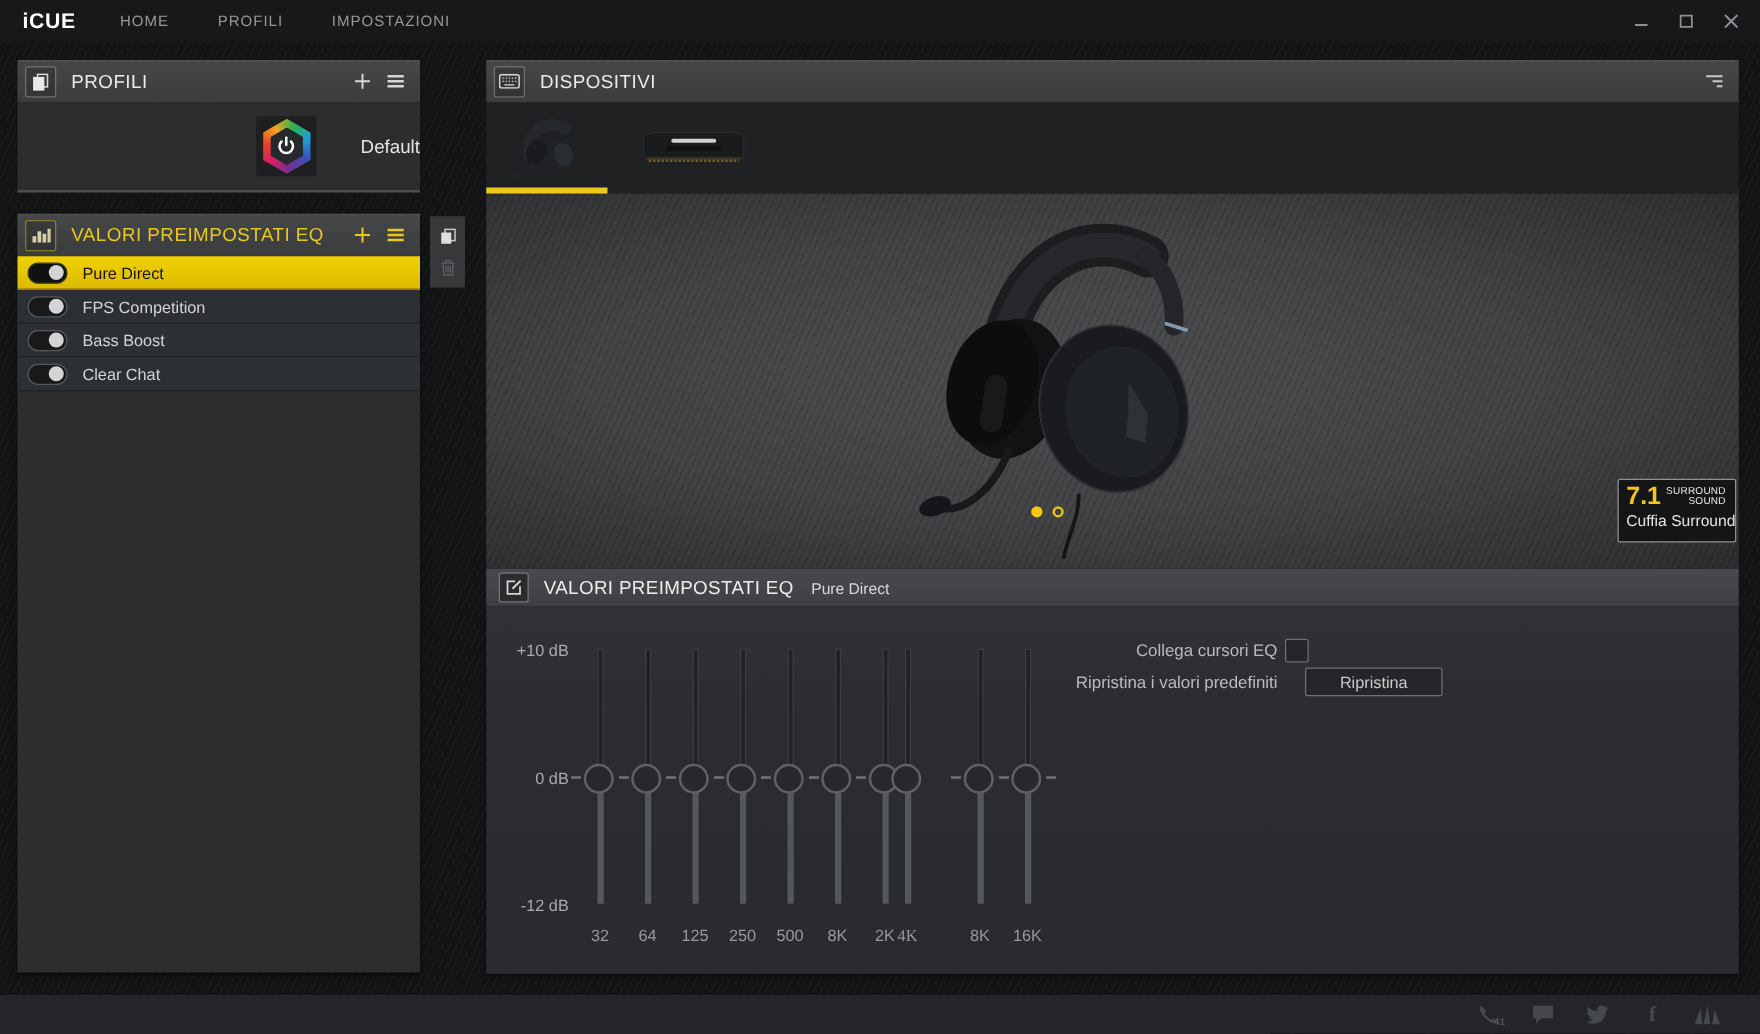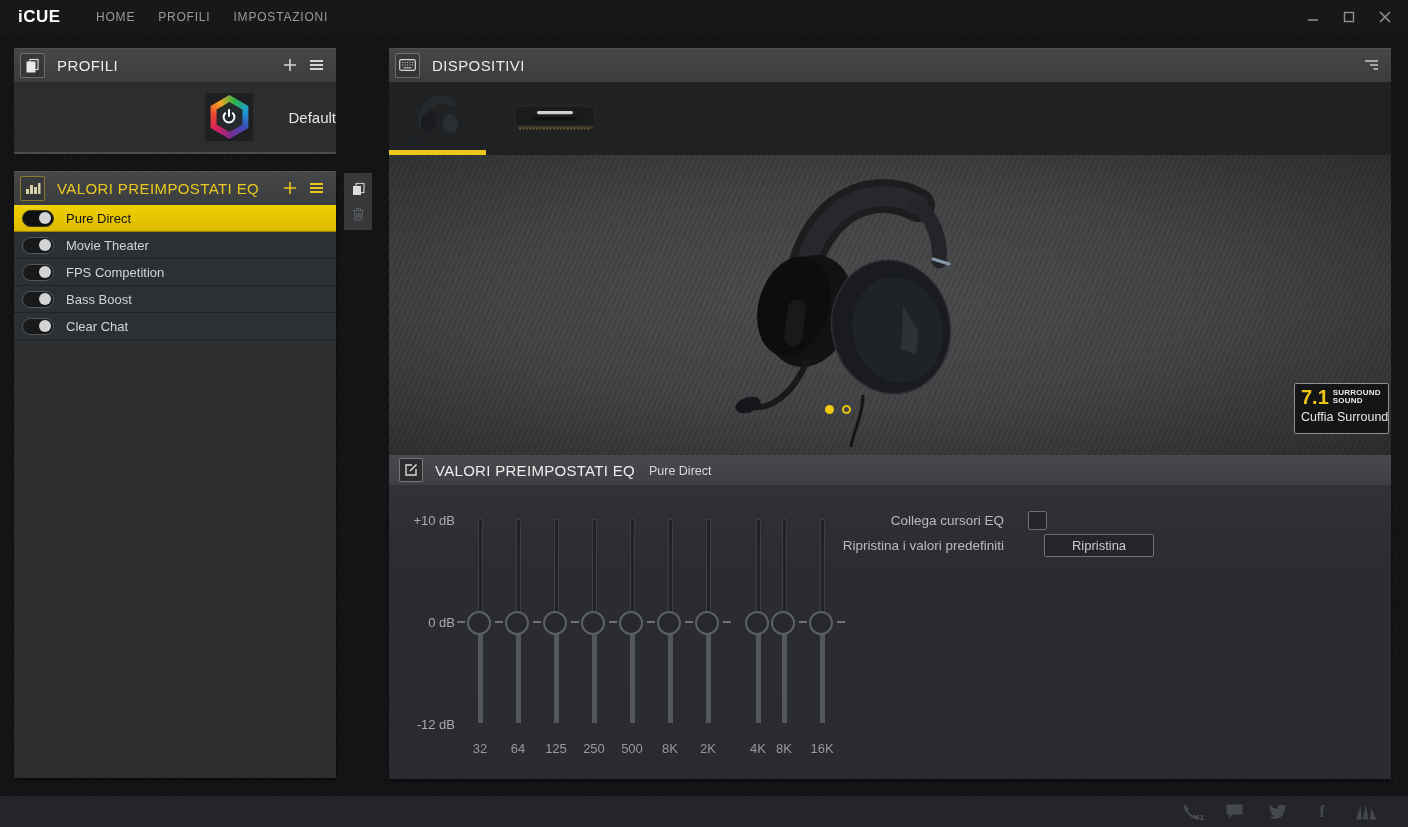--- a/index.html
+++ b/index.html
@@ -7,21 +7,21 @@
   body { font-family:"Liberation Sans", sans-serif; }
   .app { position:relative; width:1408px; height:827px; overflow:hidden;
          background:
            repeating-linear-gradient(115deg, rgba(255,255,255,0.025) 0 1px, transparent 1px 5px),
            #121315; }
 
   
   .titlebar { position:absolute; left:0; top:0; width:1408px; height:33px; background:#17181a;
               display:flex; align-items:center; }
   .logo { color:#fff; font-size:17px; font-weight:700; letter-spacing:0.5px; margin-left:18px; width:56px; }
-  .menu { display:flex; gap:23px; margin-left:22px; }
+  .menu { display:flex; gap:39px; margin-left:22px; }
   .menu-item { color:#97999c; font-size:12px; letter-spacing:0.8px; cursor:default; }
   .wincontrols { position:absolute; right:12px; top:0; height:33px; display:flex; align-items:center; gap:14px; }
   .winbtn { width:22px; height:22px; display:flex; align-items:center; justify-content:center; color:#8d9093; }
 
   
   .phead { height:34px; background:linear-gradient(#454749,#3a3c3e); display:flex; align-items:center;
            padding:0 10px 0 6px; box-shadow:inset 0 1px 0 rgba(255,255,255,0.06); }
   .phead .iconbox { width:25px; height:25px; border:1px solid rgba(255,255,255,0.28); border-radius:2px;
                     background:rgba(0,0,0,0.15); display:flex; align-items:center; justify-content:center; margin-right:12px; }
   .phead .ptitle { font-size:15px; color:#e9eaeb; letter-spacing:0.4px; flex:1; white-space:nowrap; }
@@ -79,42 +79,42 @@
              text-shadow:1px 1px 0 rgba(190,205,225,0.25); }
   .dots { position:absolute; left:436px; top:250px; display:flex; gap:8px; }
   .dot { width:9px; height:9px; border-radius:50%; }
   .dot.active { background:#f2c90f; }
   .dot.inactive { background:transparent; border:2px solid #e6c20e; }
 
   .badge { position:absolute; left:905px; top:228px; width:95px; height:51px; background:#141517;
            border:1px solid #8f9294; border-radius:2px; padding:3px 6px 2px; }
   .badge-top { display:flex; align-items:center; gap:4px; }
   .badge-num { color:#f0c419; font-size:20px; font-weight:700; line-height:20px; }
-  .badge-sub { color:#e8e9ea; font-size:8px; font-weight:700; line-height:8px; letter-spacing:0.2px; }
+  .badge-sub { color:#e8e9ea; font-size:8px; font-weight:400; line-height:8px; letter-spacing:0.2px;text-align:right; }
   .badge-cap { color:#e4e5e6; font-size:12.5px; margin-top:3px; white-space:nowrap; }
 
   
   .eqe-head { height:30px; background:linear-gradient(#47494c,#3e4043); display:flex; align-items:center; padding:0 10px; }
   .eqe-head .editbox { width:24px; height:24px; border:1px solid #74777a; border-radius:2px; background:#2a2c2e;
                        display:flex; align-items:center; justify-content:center; margin-right:12px; }
   .eqe-title { color:#eceded; font-size:15px; letter-spacing:0.3px; }
   .eqe-sub { color:#d8d9da; font-size:12.5px; margin-left:14px; padding-top:2px; }
   .eq-body { position:relative; height:294px; background:linear-gradient(#303236,#2a2c2f 30%, #292b2e); box-shadow:0 2px 3px rgba(0,0,0,0.5); }
 
   .scale-label { position:absolute; left:6px; width:60px; text-align:right; color:#a9abad; font-size:13px; }
   .zero-line { position:absolute; left:68px; top:136px; width:388px; height:2px;
                background:repeating-linear-gradient(90deg,#707376 0 8px, transparent 8px 38px); }
   .eq-band { position:absolute; top:34px; width:26px; height:240px; }
   .eq-band .track-top { position:absolute; left:10.5px; top:0; width:5px; background:#202225; border:1px solid #3c3f42; border-bottom:none; }
   .eq-band .track-bottom { position:absolute; left:10.5px; width:5px; background:#54575b; }
   .eq-band .knob { position:absolute; left:0; width:24px; height:24px; border-radius:50%;
                    background:#26282b; border:2px solid #5d6165; }
   .band-label { position:absolute; top:222px; left:-10px; width:46px; text-align:center; color:#97999b; font-size:13px; }
 
-  .ctrl-label { position:absolute; right:387px; color:#b9bbbd; font-size:13.5px; white-space:nowrap; }
+  .ctrl-label { position:absolute; right:369px; color:#b9bbbd; font-size:13.5px; white-space:nowrap; }
   .eq-check { position:absolute; left:639px; top:26px; width:19px; height:19px; background:#232528;
               border:1px solid #6e7174; border-radius:2px; }
   .eq-resetbtn { position:absolute; left:639px; top:49px; width:110px; height:23px; background:#232528;
                  border:1px solid #6e7174; border-radius:2px; color:#c9cacb; font-size:13px;
                  font-family:"Liberation Sans",sans-serif;margin-left:16px; }
 
   
   .bottombar { position:absolute; left:0; bottom:0; width:1408px; height:31px; background:#232528;
                display:flex; align-items:center; justify-content:flex-end; gap:20px; padding-right:30px; }
   .soc { width:24px; height:20px; display:flex; align-items:center; justify-content:center; color:#46494c; position:relative; }
@@ -210,26 +210,20 @@
             <path d="M1 2 H14 M1 6 H14 M1 10 H14" stroke="currentColor" stroke-width="2"></path>
           </svg>
       </span>
     </div>
     <div id="preset-list">
         <div class="preset-row selected">
           <span class="toggle">
             <span class="knob"></span>
           </span>
           <span class="plabel">Pure Direct</span>
-        </div>
-        <div class="preset-row">
-          <span class="toggle">
-            <span class="knob"></span>
-          </span>
-          <span class="plabel">Movie Theater</span>
         </div>
         <div class="preset-row">
           <span class="toggle">
             <span class="knob"></span>
           </span>
           <span class="plabel">FPS Competition</span>
         </div>
         <div class="preset-row">
           <span class="toggle">
             <span class="knob"></span>
@@ -393,21 +387,21 @@
             <div class="track-bottom" style="top:104px;height:100px"></div>
             <div class="knob" style="top:92px"></div>
             <div class="band-label">8K</div>
           </div>
           <div class="eq-band" style="left: 306px;">
             <div class="track-top" style="height:104px"></div>
             <div class="track-bottom" style="top:104px;height:100px"></div>
             <div class="knob" style="top:92px"></div>
             <div class="band-label">2K</div>
           </div>
-          <div class="eq-band" style="left: 356px;">
+          <div class="eq-band" style="left: 324px; font-family: Liberation Serif, serif;">
             <div class="track-top" style="height:104px"></div>
             <div class="track-bottom" style="top:104px;height:100px"></div>
             <div class="knob" style="top:92px"></div>
             <div class="band-label">4K</div>
           </div>
           <div class="eq-band" style="left: 382px;">
             <div class="track-top" style="height:104px"></div>
             <div class="track-bottom" style="top:104px;height:100px"></div>
             <div class="knob" style="top:92px"></div>
             <div class="band-label">8K</div>

